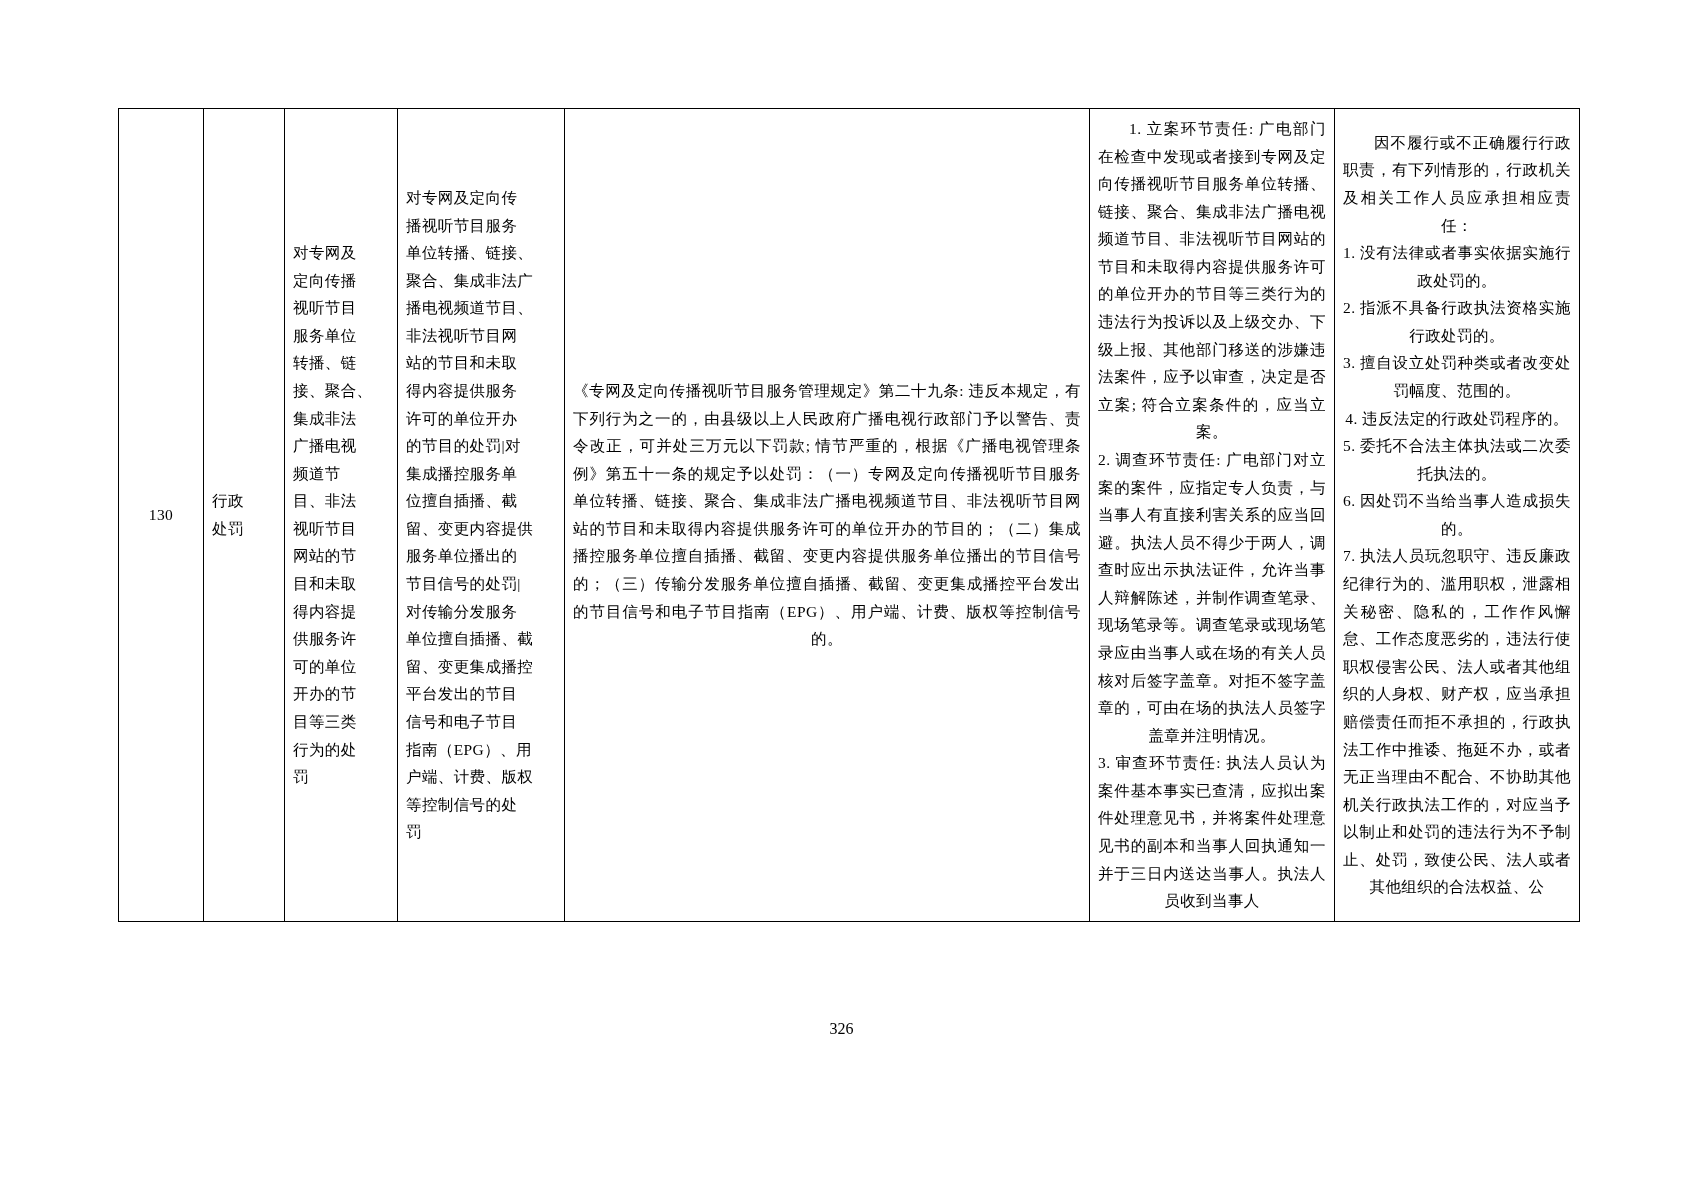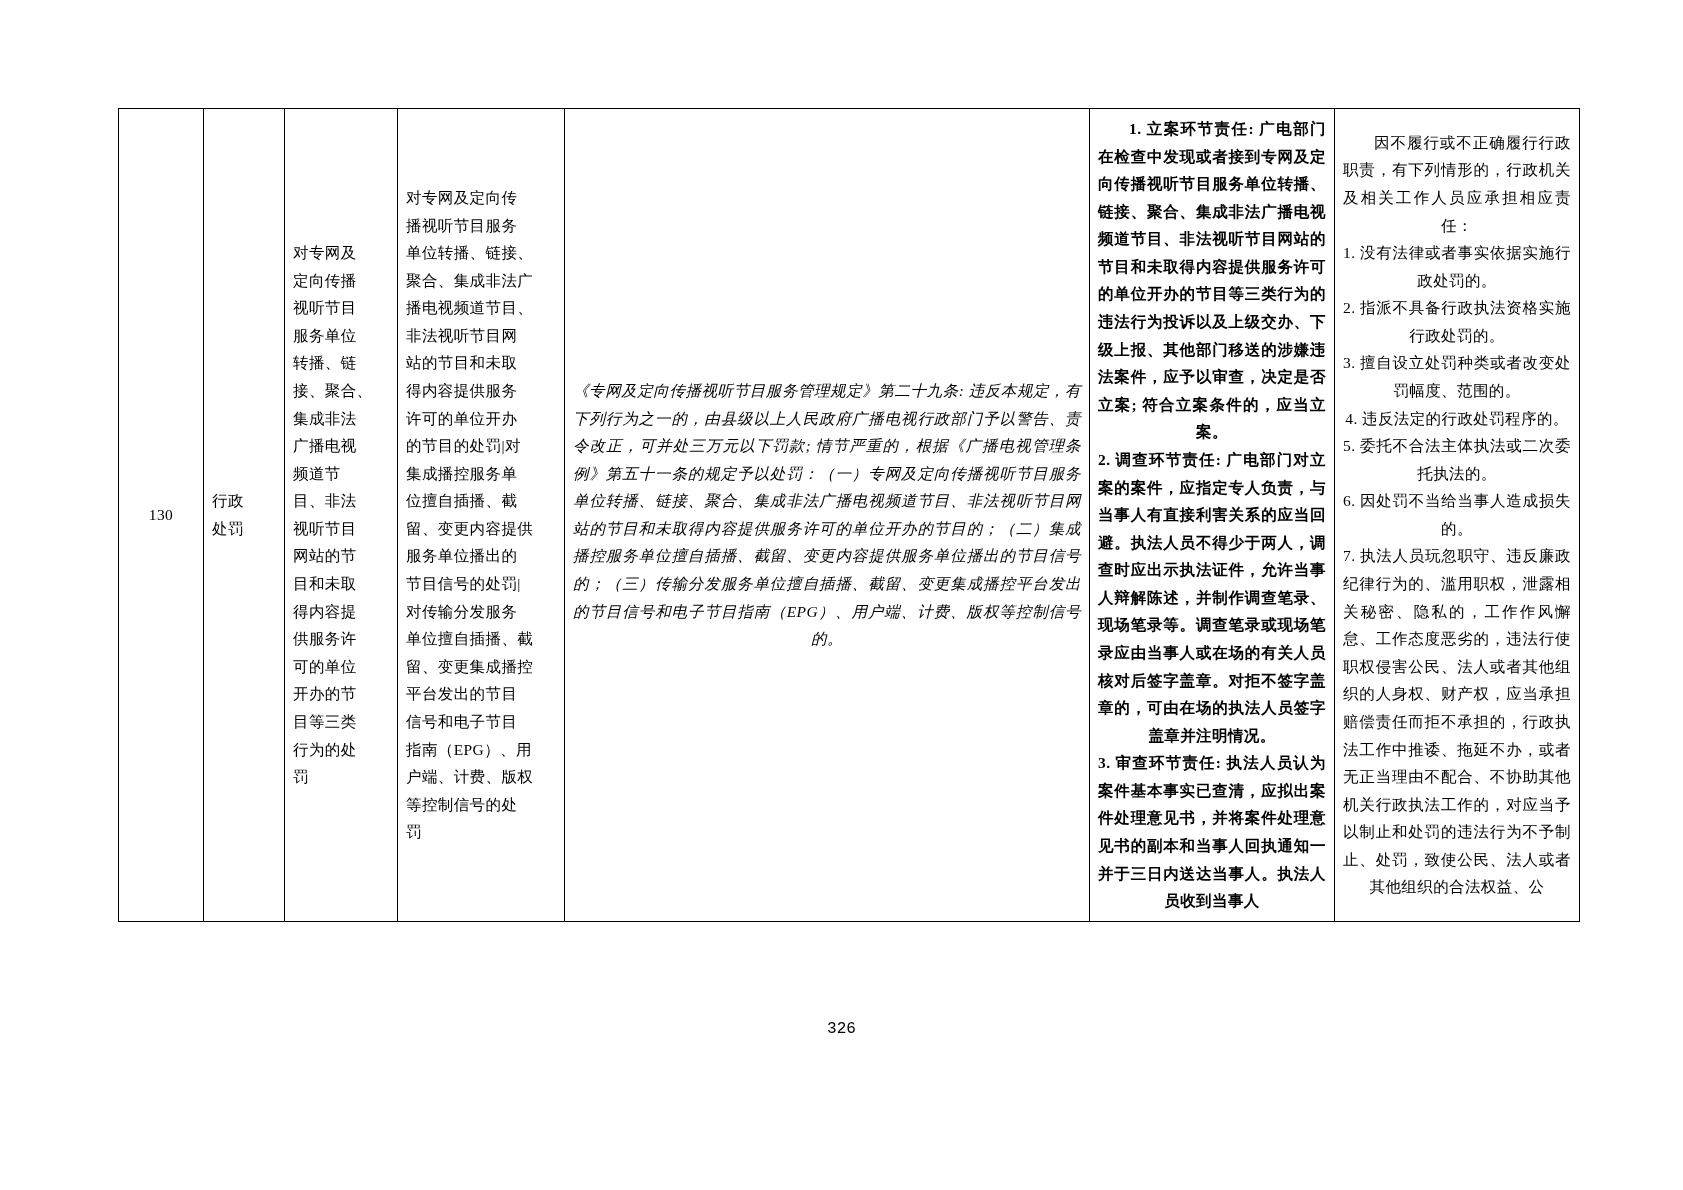--- a/index.html
+++ b/index.html
@@ -35,22 +35,22 @@
     vertical-align: middle;
     padding: 6px 8px;
     font-size: 15.5px;
     line-height: 1.78;
     letter-spacing: 0.4px;
   }
   .col-no      { width: 68px;  text-align: center; font-family: Liberation Serif, serif; }
   .col-type    { width: 64px;  text-align: left; }
   .col-name    { width: 96px;  }
   .col-item    { width: 150px; text-align: left; }
-  .col-basis   { width: 508px; text-align: justify; text-align-last: center; vertical-align: middle; font-style: italic; }
-  .col-resp    { width: 228px; text-align: justify; text-align-last: center; vertical-align: top; font-weight: bold; }
+  .col-basis   { width: 508px; text-align: justify; text-align-last: center; vertical-align: middle; }
+  .col-resp    { width: 228px; text-align: justify; text-align-last: center; vertical-align: top; }
   .col-account { width: 228px; text-align: justify; text-align-last: center; vertical-align: top; }
 
   .cell-inner {
     display: block;
     white-space: pre-wrap;
   }
   .col-no .cell-inner,
   .col-type .cell-inner,
   .col-name .cell-inner,
   .col-item .cell-inner {
@@ -59,21 +59,21 @@
   .indent {
     text-indent: 2em;
   }
   .page-number {
     position: absolute;
     left: 0;
     top: 1020px;
     width: 1683px;
     text-align: center;
     font-size: 16px;
-    font-family: Liberation Mono, monospace;
+    font-family: Liberation Serif, serif;
   }
 </style>
 </head>
 <body>
 
 <div class="page">
 
   <table class="doc-table">
     <tbody>
       <tr>

